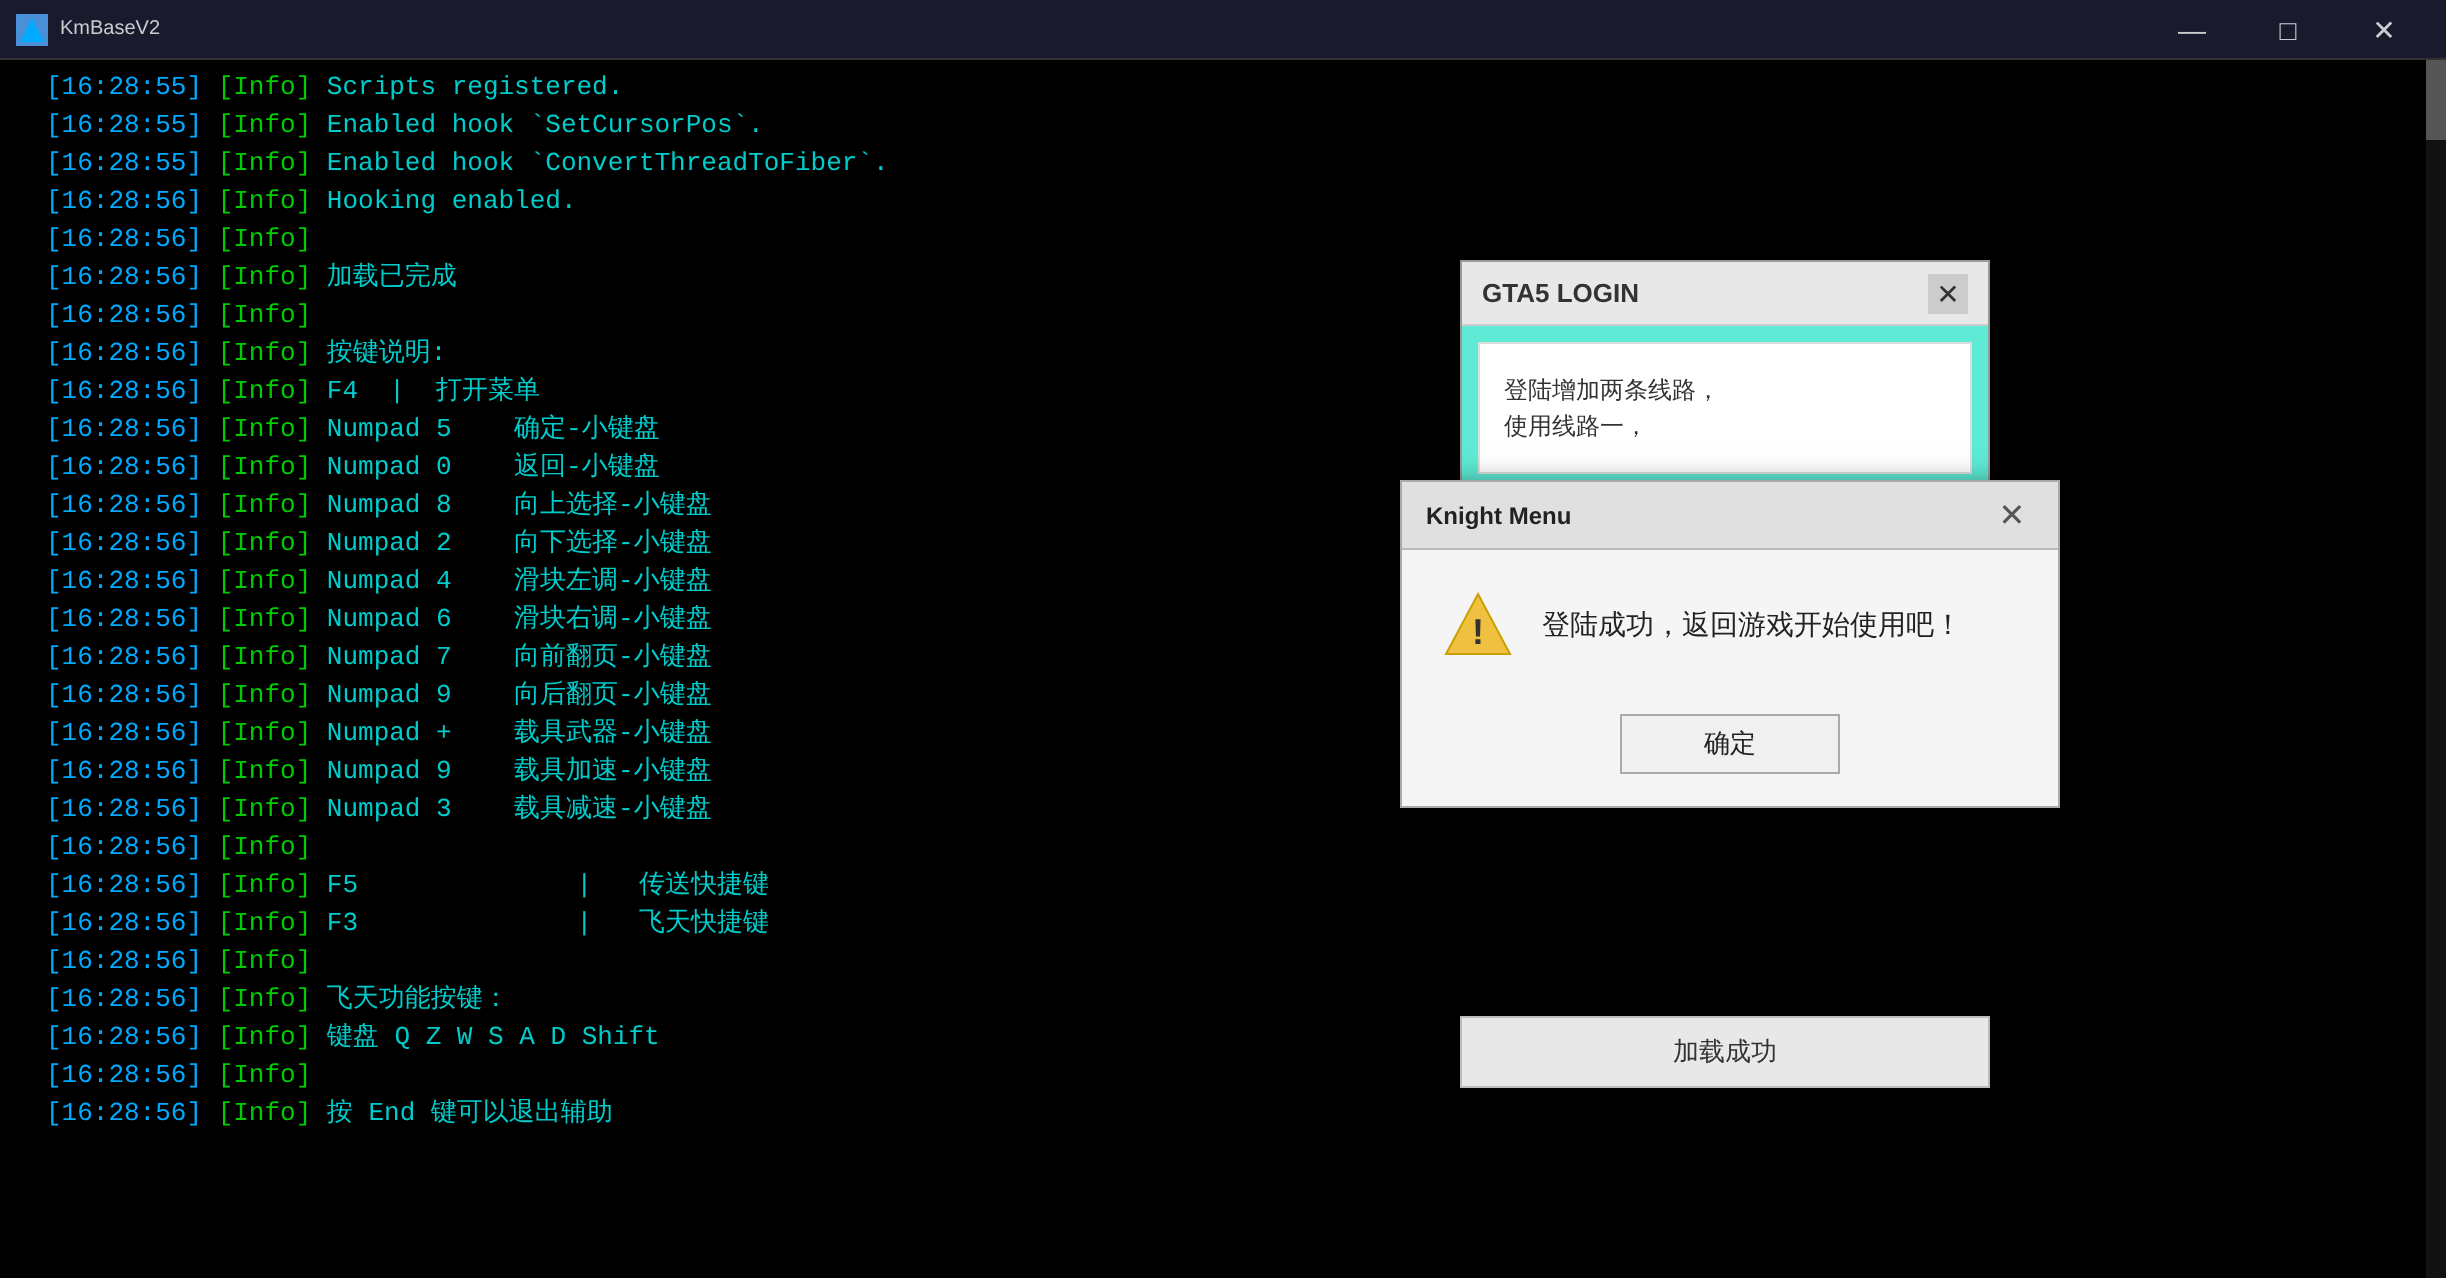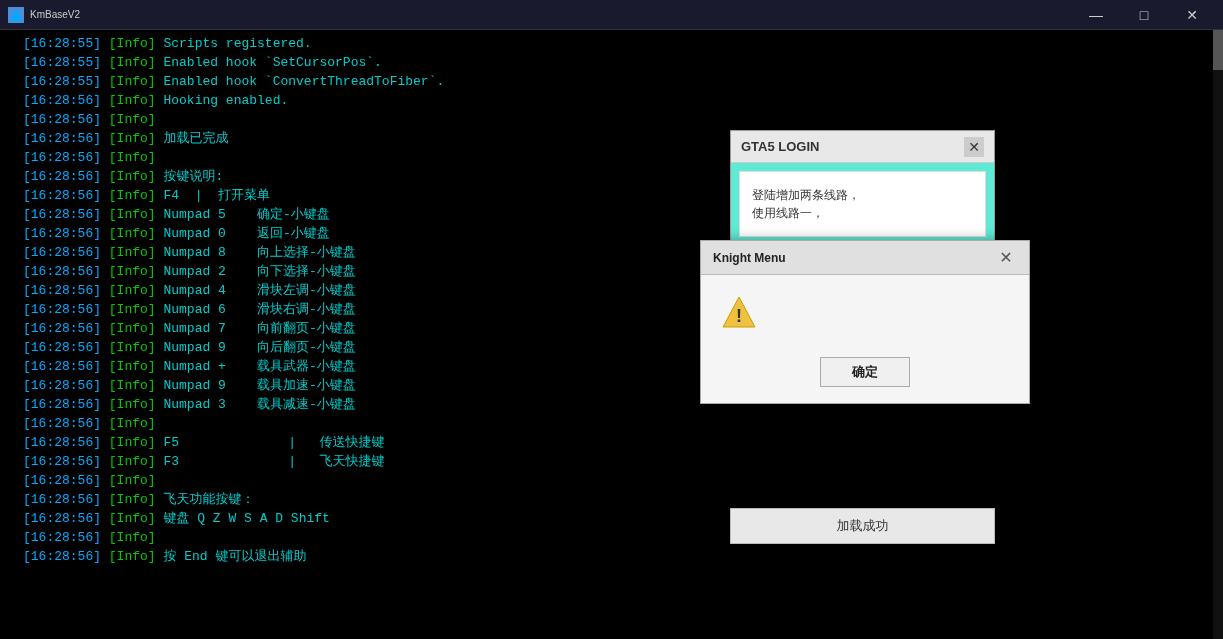--- a/index.html
+++ b/index.html
@@ -227,29 +227,28 @@
       color: #222;
     }
 
     .knight-footer {
       display: flex;
       justify-content: center;
       padding: 10px 20px 16px;
     }
 
     .confirm-btn {
-      width: 90px;
+      width: 110px;
       height: 30px;
       background: #f0f0f0;
       border: 1px solid #aaa;
       cursor: pointer;
       font-size: 13px;
       color: #222;
       font-family: 'Microsoft YaHei', 'SimHei', sans-serif;
-      font-weight: bold;
     }
 
     
     .load-success-bar {
       position: absolute;
       bottom: 95px;
       left: 730px;
       width: 265px;
       background: #e8e8e8;
       border: 1px solid #bbb;
@@ -338,17 +337,18 @@
     <span class="knight-title">Knight Menu</span>
     <button class="knight-close">✕</button>
   </div>
   <div class="knight-body">
     <div class="warning-icon">
       <svg width="36" height="36" viewBox="0 0 36 36">
         <polygon points="18,2 34,32 2,32" fill="#f0c040" stroke="#c8a000" stroke-width="1"></polygon>
         <text x="18" y="27" text-anchor="middle" font-size="18" font-weight="bold" fill="#333">!</text>
       </svg>
     </div>
+    <span class="knight-message">登陆成功，返回游戏开始使用吧！</span>
   </div>
   <div class="knight-footer">
     <button class="confirm-btn">确定</button>
   </div>
 </div>
 
 </body></html>

